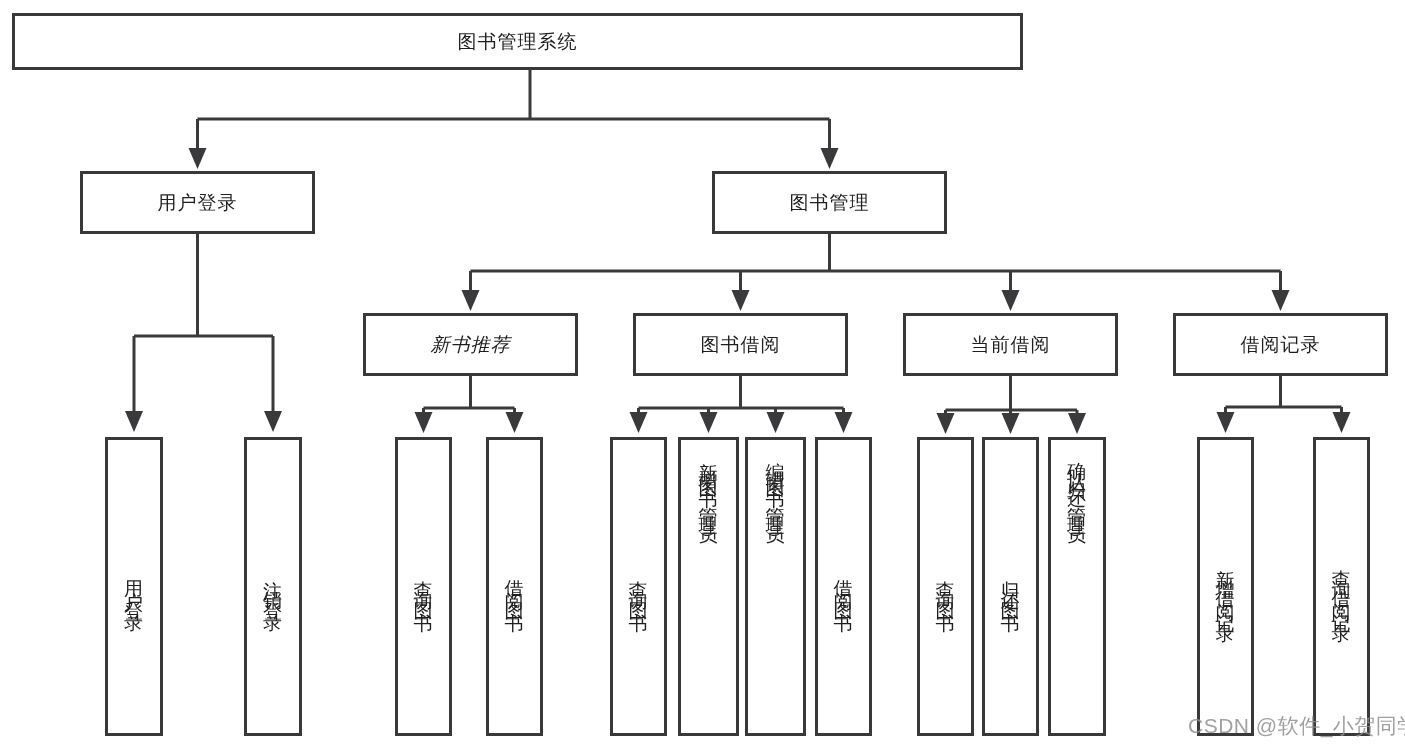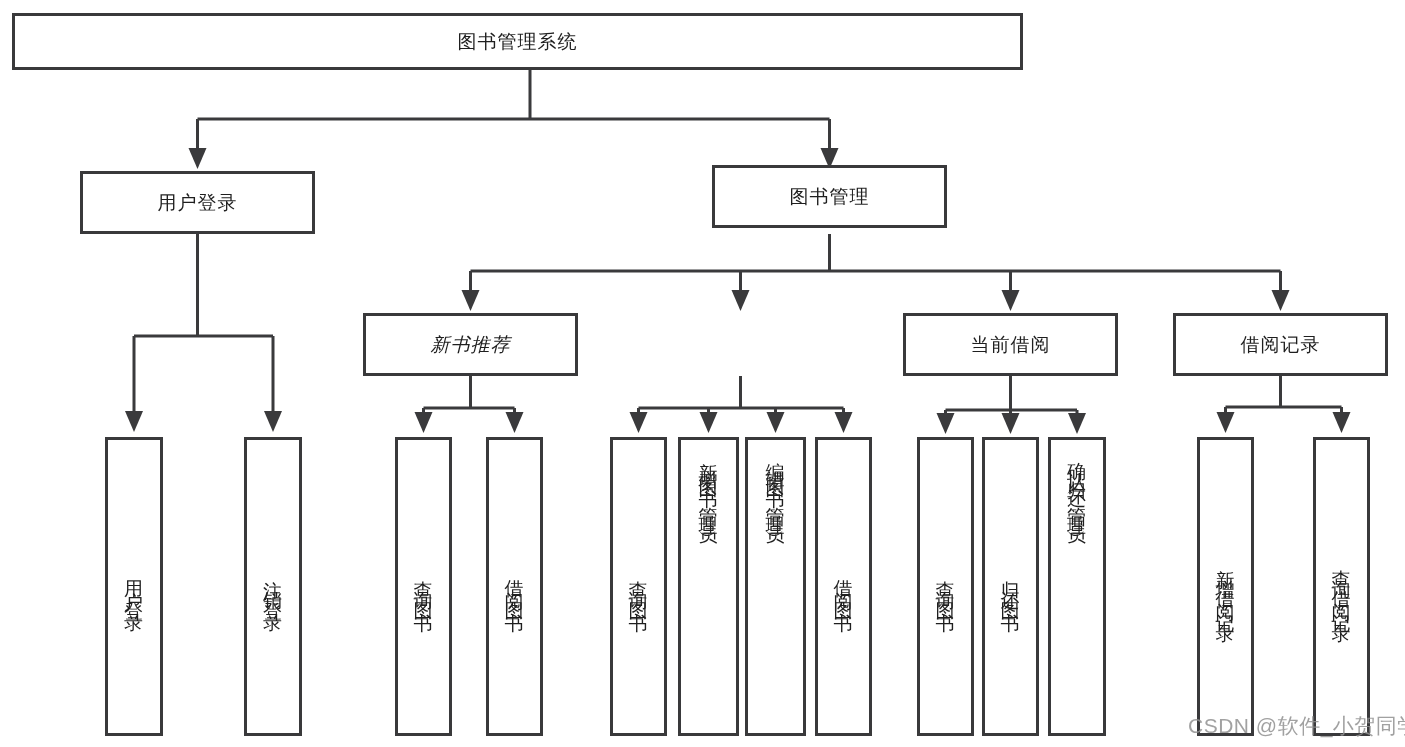--- a/index.html
+++ b/index.html
@@ -96,26 +96,29 @@
     </g>
   </svg>
 
   <div class="node hbox" style="left:12px; top:13px; width:1011px; height:57px;">
     <span>图书管理系统</span>
   </div>
 
   <div class="node hbox" style="left:80px; top:171px; width:235px; height:63px;">
     <span>用户登录</span>
   </div>
-  <div class="node hbox" style="left:712px; top:165px; width:235px; height:63px;">
+  <div class="node hbox" style="left:712px; top:171px; width:235px; height:63px;">
     <span>图书管理</span>
   </div>
 
   <div class="node hbox" style="left:363px; top:313px; width:215px; height:63px;font-style:italic;">
     <span>新书推荐</span>
+  </div>
+  <div class="node hbox" style="left:633px; top:313px; width:215px; height:63px;">
+    <span>图书借阅</span>
   </div>
   <div class="node hbox" style="left:1173px; top:313px; width:215px; height:63px;">
     <span>借阅记录</span>
   </div>
   <div class="node hbox" style="left:903px; top:313px; width:215px; height:63px;">
     <span>当前借阅</span>
   </div>
 
   <div class="node vbox" style="left:105px; top:437px; width:58px; height:299px;">
     <span>用户登录</span>

